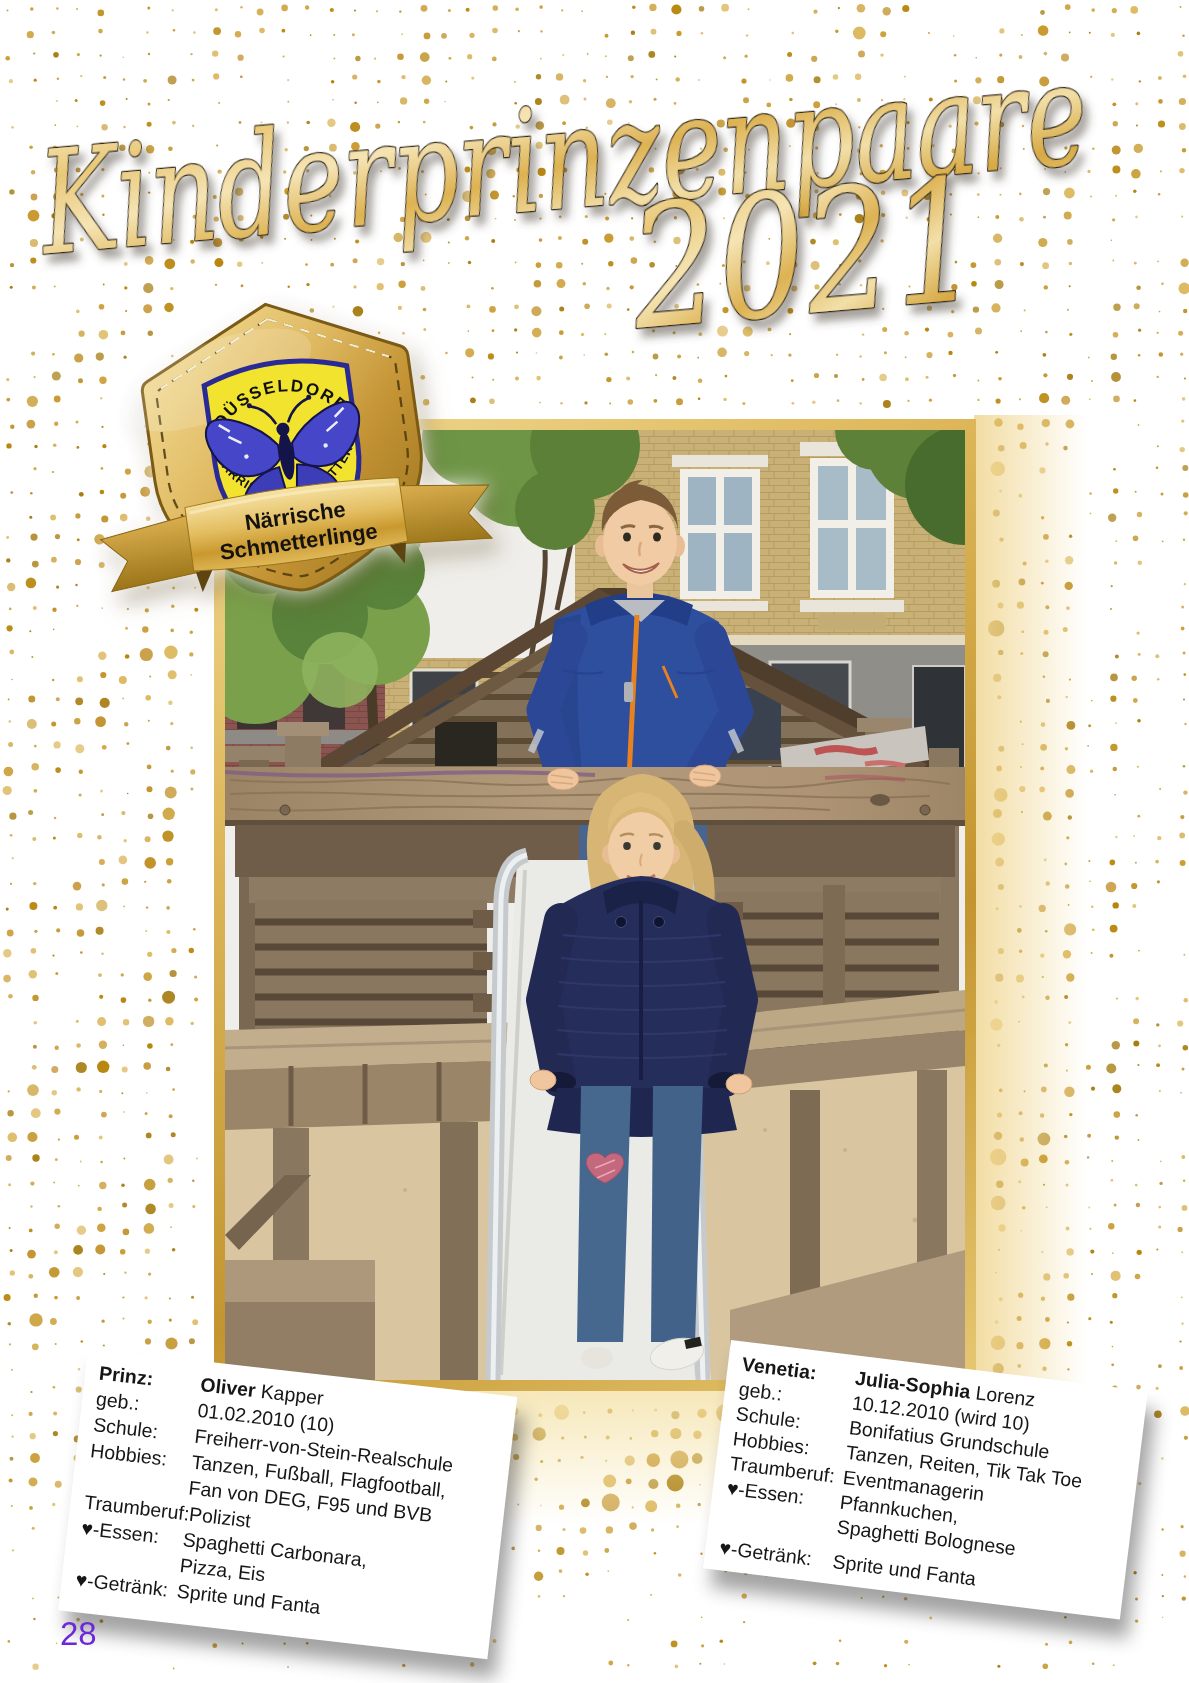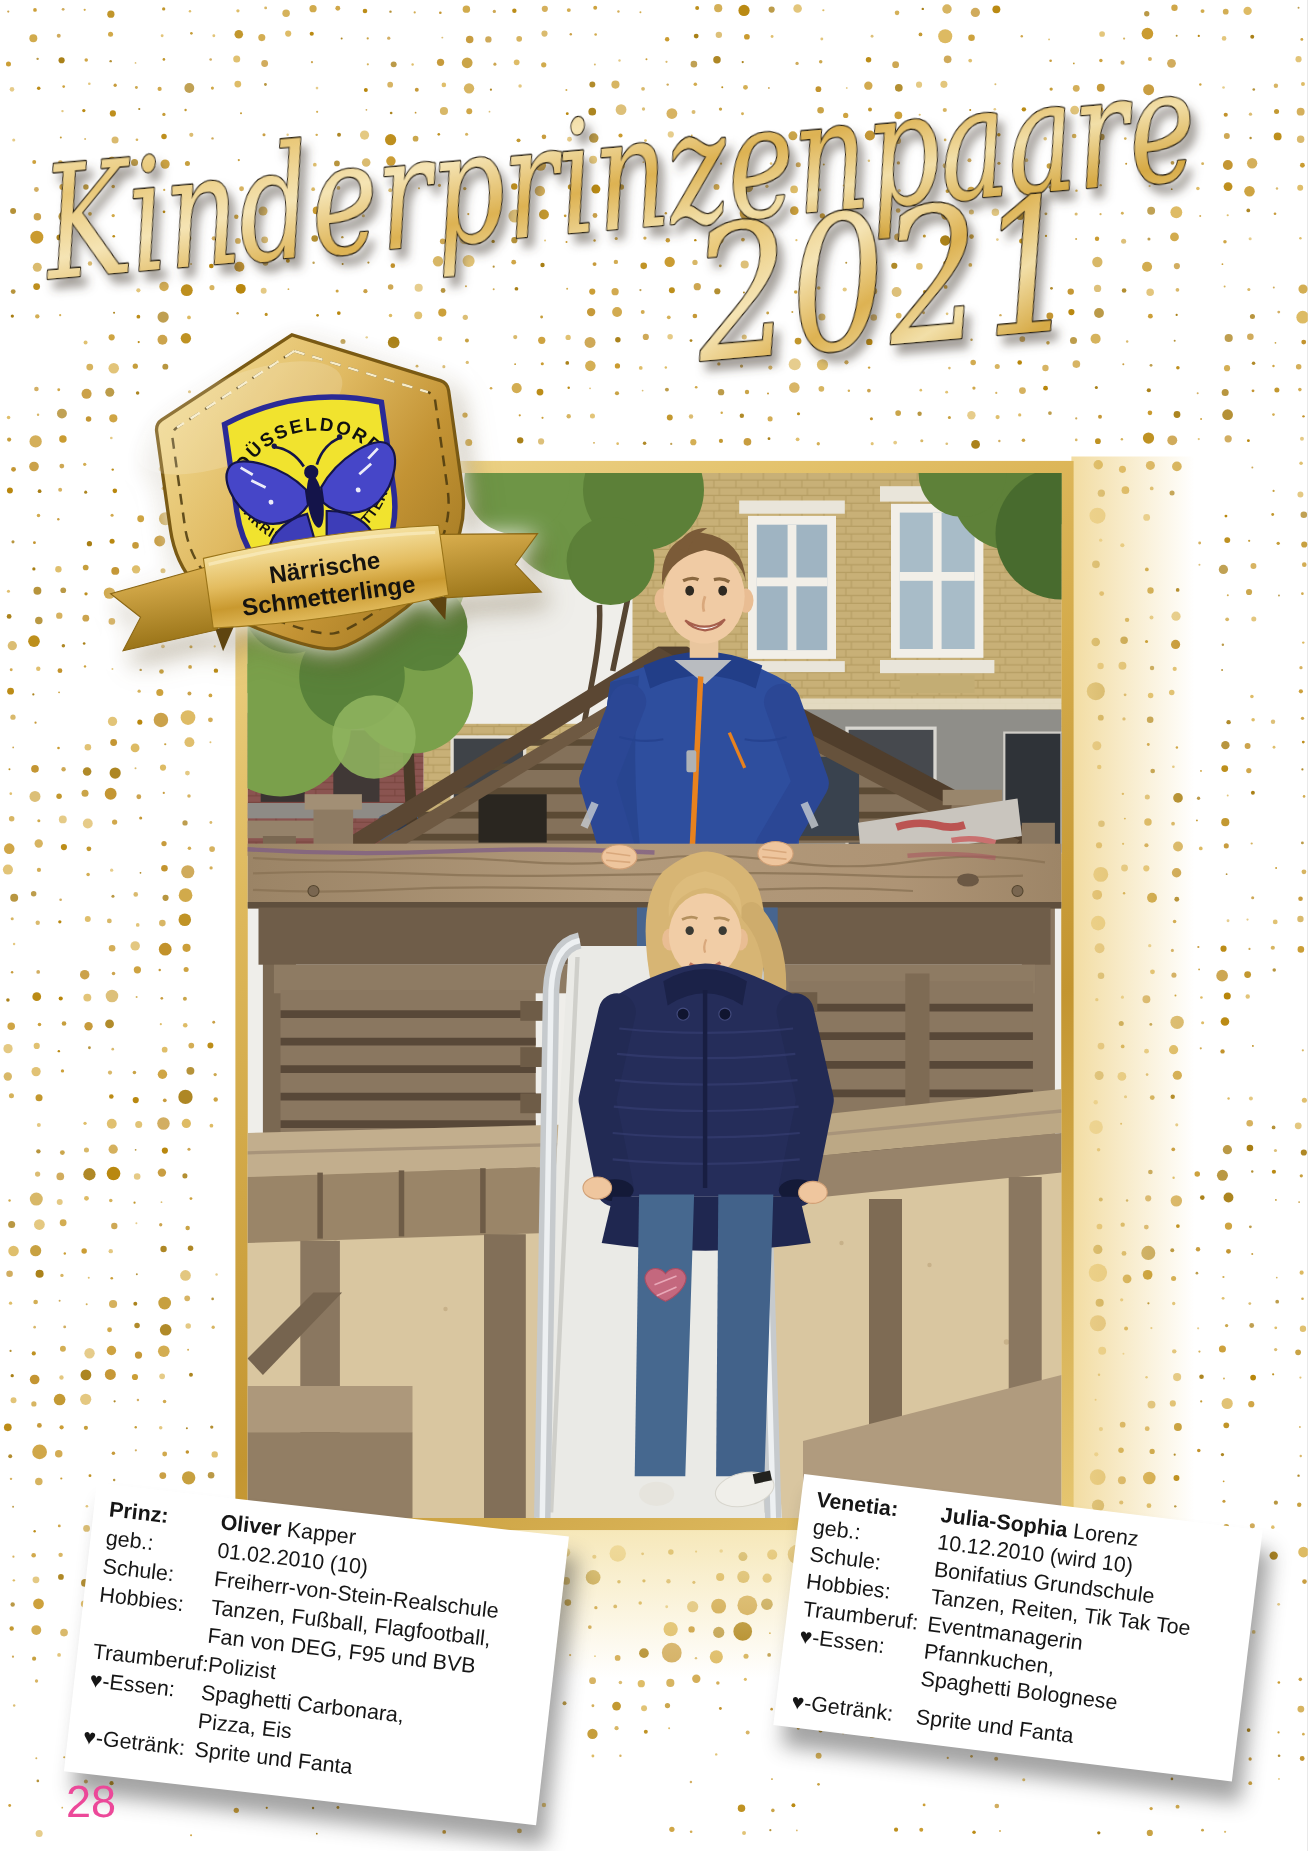--- a/index.html
+++ b/index.html
@@ -31,21 +31,21 @@
     transform:rotate(6.5deg);transform-origin:top left;}
   .card-right{left:731px;top:1340px;width:392px;min-height:200px;padding:10px 14px;
     transform:rotate(7deg);transform-origin:top left;}
   .crow{display:flex;line-height:26px;font-size:19.5px;}
   .card-right .crow{line-height:25px;}
   .clabel{flex:0 0 102px;}
   .card-right .clabel{flex:0 0 114px;}
   .cvalue{flex:1;white-space:pre-line;}
   .strong{font-weight:bold;}
   
-  .pageno{left:60px;top:1615px;font-size:41px;color:#ec4899;}
+  .pageno{left:60px;top:1615px;font-size:33px;color:#6d28d9;}
 </style>
 </head>
 <body>
 
 <div class="page">
 
   <svg id="dots" class="abs" width="1189" height="1683" style="left:0;top:0">
       <circle cx="7.5" cy="10.5" r="1.0" fill="#C2922B" opacity="0.83"></circle>
       <circle cx="7.7" cy="58.2" r="2.3" fill="#C99A2E" opacity="0.96"></circle>
       <circle cx="10.9" cy="81.2" r="2.1" fill="#DDBA62" opacity="0.75"></circle>

